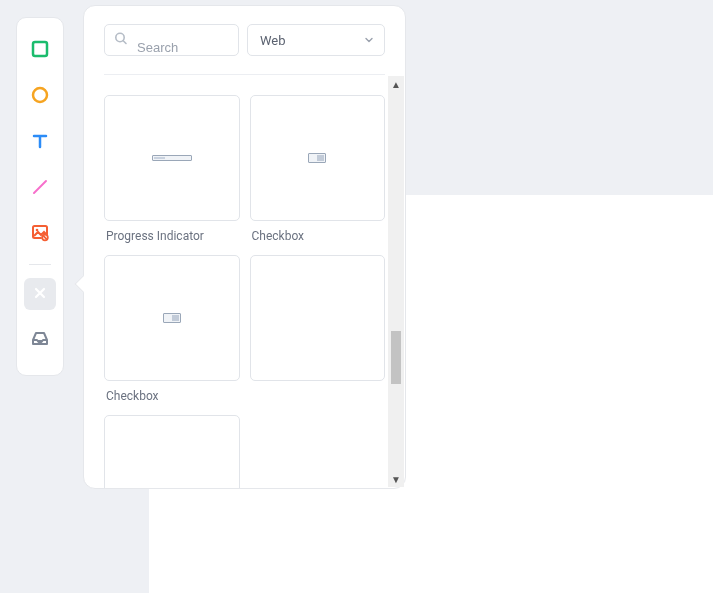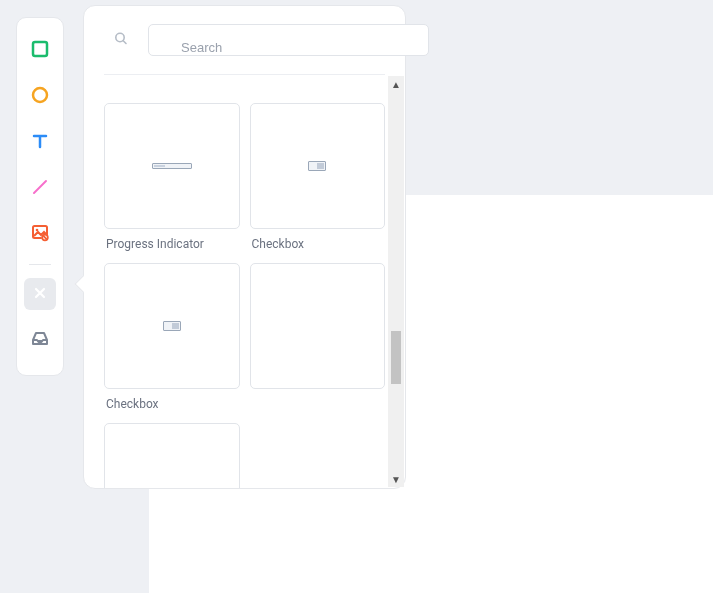--- a/index.html
+++ b/index.html
@@ -98,21 +98,20 @@
     }
     .search-input {
       width: 100%;
       height: 32px;
       border: 1px solid #e1e4e9;
       border-radius: 5px;
       padding: 15px 10px 0 32px;
       font-size: 13px;
       color: #000000;
       background: #fff;
-      margin-left: 44px;
     }
     .search-input::placeholder { color: #9aa1ad; }
     .search-icon {
       position: absolute;
       left: 10px;
       top: 50%;
       transform: translateY(-50%);
     }
     .dropdown {
       width: 138px;
@@ -139,21 +138,20 @@
       position: relative;
       overflow: hidden;
     }
     .grid-scroll {
       position: absolute;
       left: 20px;
       right: 20px;
       top: 20px;
       bottom: 0;
       overflow: hidden;
-      margin-top: 8px;
     }
     .grid {
       display: grid;
       grid-template-columns: 1fr 1fr;
       gap: 12px 10px;
     }
     .card {
       display: flex;
       flex-direction: column;
     }
@@ -324,20 +322,28 @@
     <div class="header-row">
       <div class="search-wrap">
         <span class="search-icon">
           <svg width="14" height="14" viewBox="0 0 14 14">
               <circle cx="6" cy="6" r="4.2" fill="none" stroke="#b6bdc7" stroke-width="1.6"></circle>
               <line x1="9.2" y1="9.2" x2="12" y2="12" stroke="#b6bdc7" stroke-width="1.6" stroke-linecap="round"></line>
             </svg>
         </span>
         <input class="search-input" type="text" placeholder="Search" style="">
       </div>
+      <div class="dropdown">
+        <span>Web</span>
+        <span>
+          <svg width="10" height="10" viewBox="0 0 10 10">
+              <path d="M2 3.5 L5 6.5 L8 3.5" fill="none" stroke="#9aa1ad" stroke-width="1.4" stroke-linecap="round" stroke-linejoin="round"></path>
+            </svg>
+        </span>
+      </div>
     </div>
     <div class="header-divider"></div>
   </div>
 
   <div class="panel-body">
     <div class="grid-scroll">
       <div class="grid">
 
         <div class="card">
           <div class="thumb">

